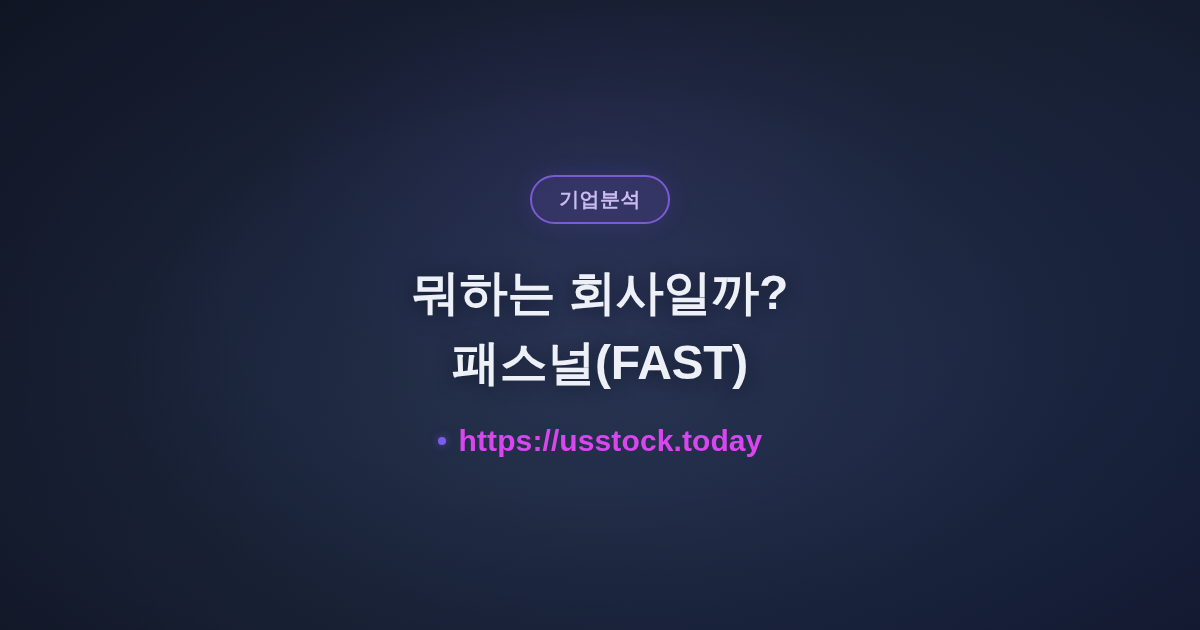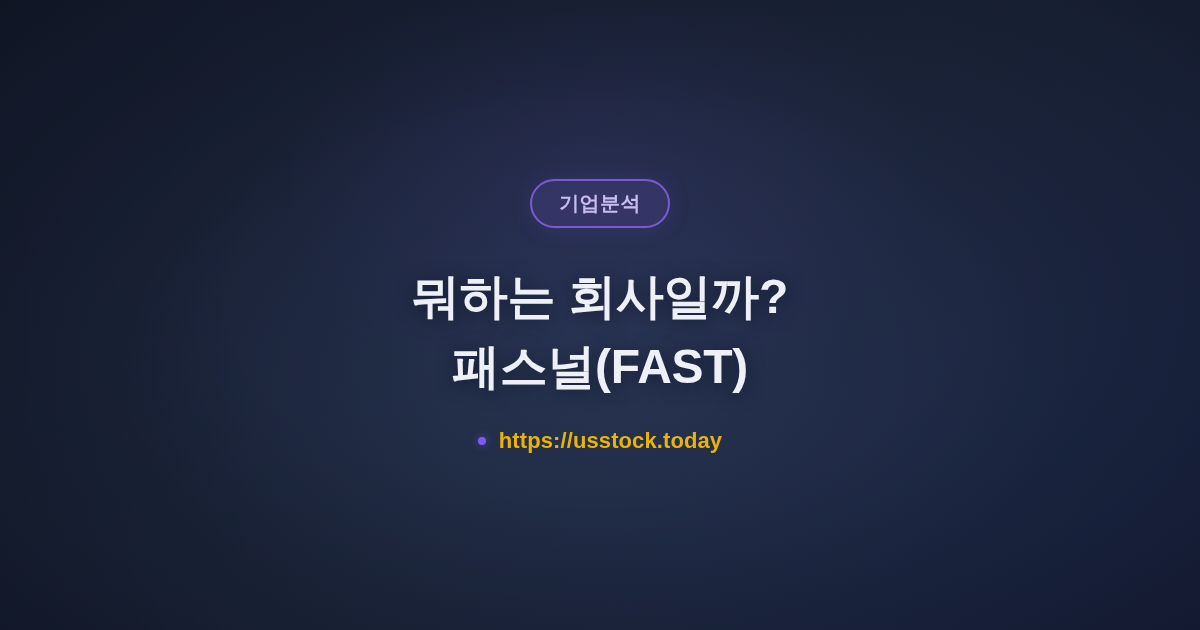--- a/index.html
+++ b/index.html
@@ -129,22 +129,22 @@
   }
   .url-dot {
     width: 8px;
     height: 8px;
     border-radius: 50%;
     background: #7c5cf0;
     flex: none;
     box-shadow: 0 0 8px rgba(124, 92, 240, 0.55);
   }
   .url-text {
-    color: #eab308;
-    font-size: 22px;
+    color: #d946ef;
+    font-size: 30px;
     font-weight: 700;
     letter-spacing: 0.1px;
     line-height: 1;
     white-space: nowrap;
   }
 </style>
 </head>
 <body>
 
 <div class="og-card">

